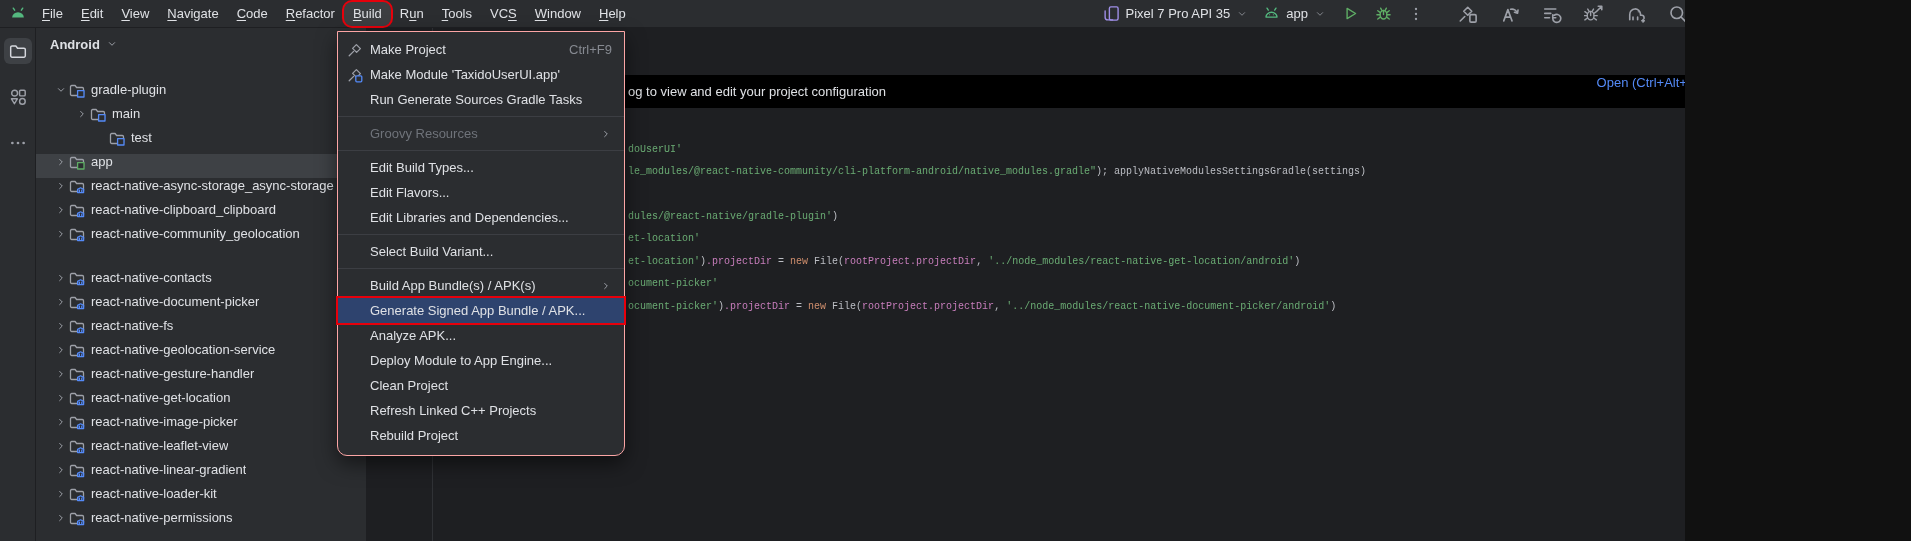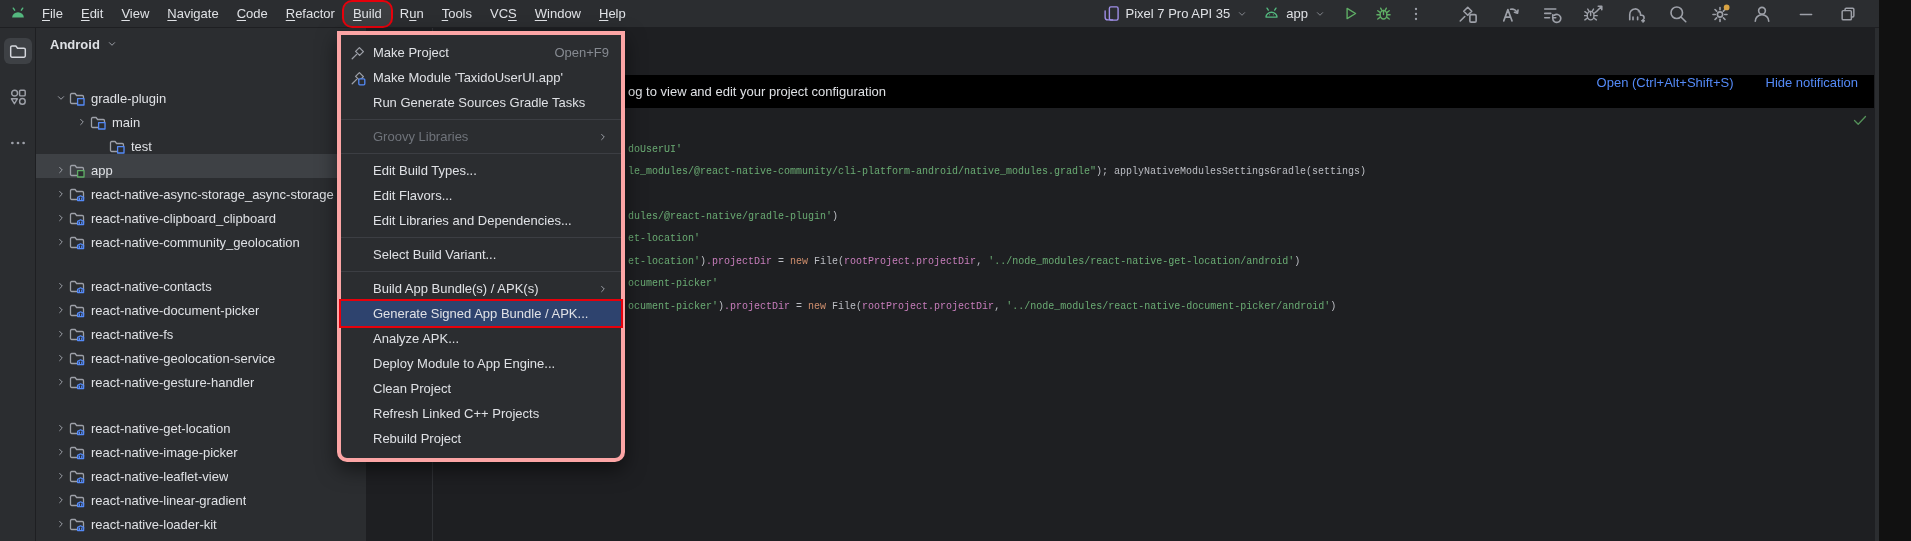--- a/index.html
+++ b/index.html
@@ -1,17 +1,17 @@
 <!DOCTYPE html>
 <html><head>
 <meta charset="utf-8">
 <style>
   *{margin:0;padding:0;box-sizing:border-box}
   html,body{background:#111}
-  #root{position:relative;width:1879px;height:541px;overflow:hidden;background:#1e1f22;
+  #root{position:relative;width:1685px;height:541px;overflow:hidden;background:#1e1f22;
         font-family:"Liberation Sans",sans-serif;font-size:13px;color:#dfe1e5;-webkit-font-smoothing:antialiased}
   .icon{display:inline-flex;align-items:center;justify-content:center;flex:0 0 auto}
   .icon svg{display:block}
 
   
   #titlebar{position:absolute;left:0;top:0;width:1911px;height:28px;background:#2b2d30;
             border-bottom:1px solid #1e1f22;display:flex;align-items:center;z-index:20}
   #logo{margin:0 6px 0 9px}
   #menubar{display:flex;align-items:center;height:28px}
   .menu-btn{padding:0 9px;height:24px;line-height:24px;border-radius:4px;color:#dfe1e5;cursor:default;white-space:nowrap}
@@ -29,21 +29,21 @@
   
   #left-strip{position:absolute;left:0;top:28px;width:36px;height:513px;background:#2b2d30;
               border-right:1px solid #1e1f22;display:flex;flex-direction:column;align-items:center;padding-top:10px;gap:20px}
   .strip-btn{width:28px;height:26px;display:flex;align-items:center;justify-content:center;border-radius:6px}
   .strip-btn.active{background:#3e4145}
 
   
   #project-panel{position:absolute;left:36px;top:28px;width:330px;height:513px;background:#2b2d30;overflow:hidden}
   #panel-header{display:flex;align-items:center;gap:6px;height:32px;padding-left:14px;font-weight:bold}
   #tree{padding-top:22px}
-  .trow{height:24px;display:flex;align-items:flex-end;white-space:nowrap;cursor:default}
+  .trow{height:24px;display:flex;align-items:flex-start;white-space:nowrap;cursor:default}
   .trow.selected{background:#3e4145}
   .tarrow{width:17px;height:16px;display:inline-flex;align-items:center;justify-content:center}
   .ticon{width:16px;margin-right:6px}
   .tlabel{overflow:hidden}
 
   
   #editor{position:absolute;left:366px;top:28px;width:1508px;height:513px;background:#1e1f22}
   #gutter-line{position:absolute;left:66px;top:0;width:1px;height:513px;background:#303236}
   #banner{position:absolute;left:0;top:47px;width:1508px;height:33px;background:#000000}
   #banner-msg{position:absolute;left:262px;top:0;line-height:33px;color:#dfe1e5}
@@ -54,21 +54,21 @@
   .cline{position:absolute;left:262px;white-space:pre;line-height:20px}
   .c-str{color:#6aab73}.c-kw{color:#cf8e6d}.c-prop{color:#c77dbb}.c-plain{color:#bcbec4}
   #inspection-check{position:absolute;left:1486px;top:84px}
 
   
   #right-strip{position:absolute;left:1874px;top:28px;width:37px;height:513px;background:#2b2d30;
                border-left:1px solid #1e1f22;display:flex;flex-direction:column;align-items:center;padding-top:20px;gap:14px}
 
   
   #build-menu{position:absolute;left:337px;top:31px;width:288px;background:#2b2d30;
-              border:4px solid #fca5a5;border-radius:0 0 10px 10px;box-shadow:0 8px 20px rgba(0,0,0,.5);
+              border:1px solid #fca5a5;border-radius:0 0 10px 10px;box-shadow:0 8px 20px rgba(0,0,0,.5);
               padding:5px 0 7px;z-index:50}
   .mi{height:25px;display:flex;align-items:center;padding:0 12px 0 8px;gap:4px;white-space:nowrap}
   .mi .mico{width:18px;height:16px;display:inline-flex;align-items:center;justify-content:center;margin-right:2px}
   .mi .mlbl{flex:1;overflow:hidden}
   .mi .msc{color:#868a91;margin-left:12px}
   .mi .msub{width:12px;display:inline-flex;justify-content:flex-end}
   .mi.disabled .mlbl{color:#6f737a}
   .mi.selected{background:#2e436e}
   .mi.annotated{box-shadow:0 0 0 2px #e7000b;position:relative;z-index:2}
   .msep{height:1px;background:#3c3e43;margin:4px 0}
@@ -432,21 +432,21 @@
           <span class="ticon icon">
             <svg width="16" height="16" viewBox="0 0 16 16" fill="none" stroke="#9da0a8" stroke-width="1.3" stroke-linecap="round" stroke-linejoin="round">
               <path d="M1.5 5 V12.3 A1.2 1.2 0 0 0 2.7 13.5 H13.3 A1.2 1.2 0 0 0 14.5 12.3 V6.7 A1.2 1.2 0 0 0 13.3 5.5 H7.6 L6.1 3.5 H2.7 A1.2 1.2 0 0 0 1.5 4.7 Z"></path>
               <g stroke="#548af7">
                 <path d="M8.6 14.6 V11.4 L11.6 9.8 L14.6 11.4 V14.6 Z M10.4 14.4 v-2.2 M12.8 14.4 v-2.2" fill="#2b2d30"></path>
               </g>
             </svg>
           </span>
           <span class="tlabel">react-native-gesture-handler</span>
         </div>
-        <div class="trow" style="padding-left: 16px; margin-top: 22px;">
+        <div class="trow" style="padding-left: 16px;">
           <span class="tarrow">
             <svg width="12" height="12" viewBox="0 0 16 16" fill="none" stroke="#9da0a8" stroke-width="1.3" stroke-linecap="round" stroke-linejoin="round">
               <path d="M6.2 4.5 L9.7 8 L6.2 11.5"></path>
             </svg>
           </span>
           <span class="ticon icon">
             <svg width="16" height="16" viewBox="0 0 16 16" fill="none" stroke="#9da0a8" stroke-width="1.3" stroke-linecap="round" stroke-linejoin="round">
               <path d="M1.5 5 V12.3 A1.2 1.2 0 0 0 2.7 13.5 H13.3 A1.2 1.2 0 0 0 14.5 12.3 V6.7 A1.2 1.2 0 0 0 13.3 5.5 H7.6 L6.1 3.5 H2.7 A1.2 1.2 0 0 0 1.5 4.7 Z"></path>
               <g stroke="#548af7">
                 <path d="M8.6 14.6 V11.4 L11.6 9.8 L14.6 11.4 V14.6 Z M10.4 14.4 v-2.2 M12.8 14.4 v-2.2" fill="#2b2d30"></path>
@@ -511,20 +511,36 @@
           </span>
           <span class="ticon icon">
             <svg width="16" height="16" viewBox="0 0 16 16" fill="none" stroke="#9da0a8" stroke-width="1.3" stroke-linecap="round" stroke-linejoin="round">
               <path d="M1.5 5 V12.3 A1.2 1.2 0 0 0 2.7 13.5 H13.3 A1.2 1.2 0 0 0 14.5 12.3 V6.7 A1.2 1.2 0 0 0 13.3 5.5 H7.6 L6.1 3.5 H2.7 A1.2 1.2 0 0 0 1.5 4.7 Z"></path>
               <g stroke="#548af7">
                 <path d="M8.6 14.6 V11.4 L11.6 9.8 L14.6 11.4 V14.6 Z M10.4 14.4 v-2.2 M12.8 14.4 v-2.2" fill="#2b2d30"></path>
               </g>
             </svg>
           </span>
           <span class="tlabel">react-native-loader-kit</span>
+        </div>
+        <div class="trow" style="padding-left: 16px;">
+          <span class="tarrow">
+            <svg width="12" height="12" viewBox="0 0 16 16" fill="none" stroke="#9da0a8" stroke-width="1.3" stroke-linecap="round" stroke-linejoin="round">
+              <path d="M6.2 4.5 L9.7 8 L6.2 11.5"></path>
+            </svg>
+          </span>
+          <span class="ticon icon">
+            <svg width="16" height="16" viewBox="0 0 16 16" fill="none" stroke="#9da0a8" stroke-width="1.3" stroke-linecap="round" stroke-linejoin="round">
+              <path d="M1.5 5 V12.3 A1.2 1.2 0 0 0 2.7 13.5 H13.3 A1.2 1.2 0 0 0 14.5 12.3 V6.7 A1.2 1.2 0 0 0 13.3 5.5 H7.6 L6.1 3.5 H2.7 A1.2 1.2 0 0 0 1.5 4.7 Z"></path>
+              <g stroke="#548af7">
+                <path d="M8.6 14.6 V11.4 L11.6 9.8 L14.6 11.4 V14.6 Z M10.4 14.4 v-2.2 M12.8 14.4 v-2.2" fill="#2b2d30"></path>
+              </g>
+            </svg>
+          </span>
+          <span class="tlabel">react-native-permissions</span>
         </div>
       </div>
   </div>
 
   <div id="editor">
     <div id="gutter-line"></div>
     <div id="code">
         <div class="cline" style="top: 112px;"><span class="c-str">doUserUI'</span></div>
         <div class="cline" style="top: 134px;"><span class="c-str">le_modules/@react-native-community/cli-platform-android/native_modules.gradle"</span><span class="c-plain">); applyNativeModulesSettingsGradle(settings)</span></div>
         <div class="cline" style="top: 179px;"><span class="c-str">dules/@react-native/gradle-plugin'</span><span class="c-plain">)</span></div>
@@ -581,40 +597,40 @@
 
   <div id="build-menu">
       <div class="mi">
         <span class="mico">
           <svg width="16" height="16" viewBox="0 0 16 16" fill="none" stroke="#9da0a8" stroke-width="1.3" stroke-linecap="round" stroke-linejoin="round">
             <path d="M2.2 13.8 L6.6 9.4"></path>
             <path d="M5.6 6.4 L9.4 2.6 L13.4 6.6 L9.6 10.4 Z"></path>
           </svg>
         </span>
         <span class="mlbl">Make Project</span>
-        <span class="msc">Open+F9</span>
+        <span class="msc">Ctrl+F9</span>
       </div>
       <div class="mi">
         <span class="mico">
           <svg width="16" height="16" viewBox="0 0 16 16" fill="none" stroke="#9da0a8" stroke-width="1.3" stroke-linecap="round" stroke-linejoin="round">
             <path d="M2.2 13.8 L6.6 9.4"></path>
             <path d="M5.6 6.4 L9.4 2.6 L13.4 6.6 L9.6 10.4 Z"></path>
             <rect x="8.8" y="8.8" width="6" height="6" rx="1" fill="#2b2d30" stroke="#548af7"></rect>
           </svg>
         </span>
         <span class="mlbl">Make Module 'TaxidoUserUI.app'</span>
       </div>
       <div class="mi">
         <span class="mico"></span>
         <span class="mlbl">Run Generate Sources Gradle Tasks</span>
       </div>
       <div class="msep"></div>
       <div class="mi disabled">
         <span class="mico"></span>
-        <span class="mlbl">Groovy Libraries</span>
+        <span class="mlbl">Groovy Resources</span>
         <span class="msub icon">
           <svg width="12" height="12" viewBox="0 0 16 16" fill="none" stroke="#9da0a8" stroke-width="1.3" stroke-linecap="round" stroke-linejoin="round">
             <path d="M6.2 4.5 L9.7 8 L6.2 11.5"></path>
           </svg>
         </span>
       </div>
       <div class="msep"></div>
       <div class="mi">
         <span class="mico"></span>
         <span class="mlbl">Edit Build Types...</span>

